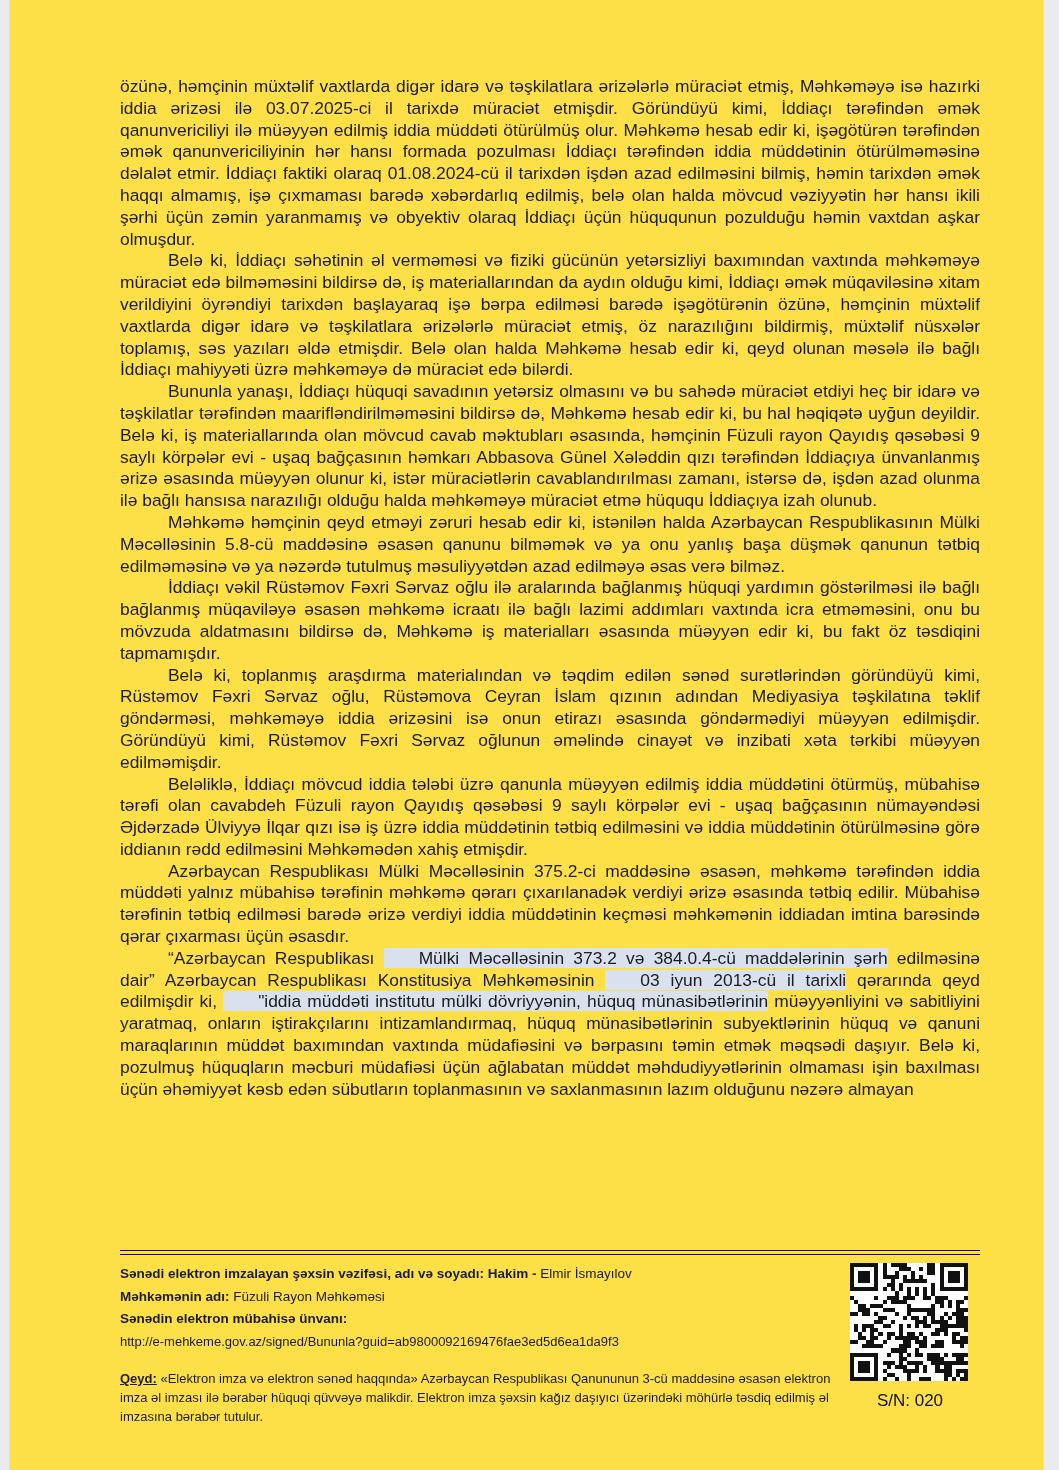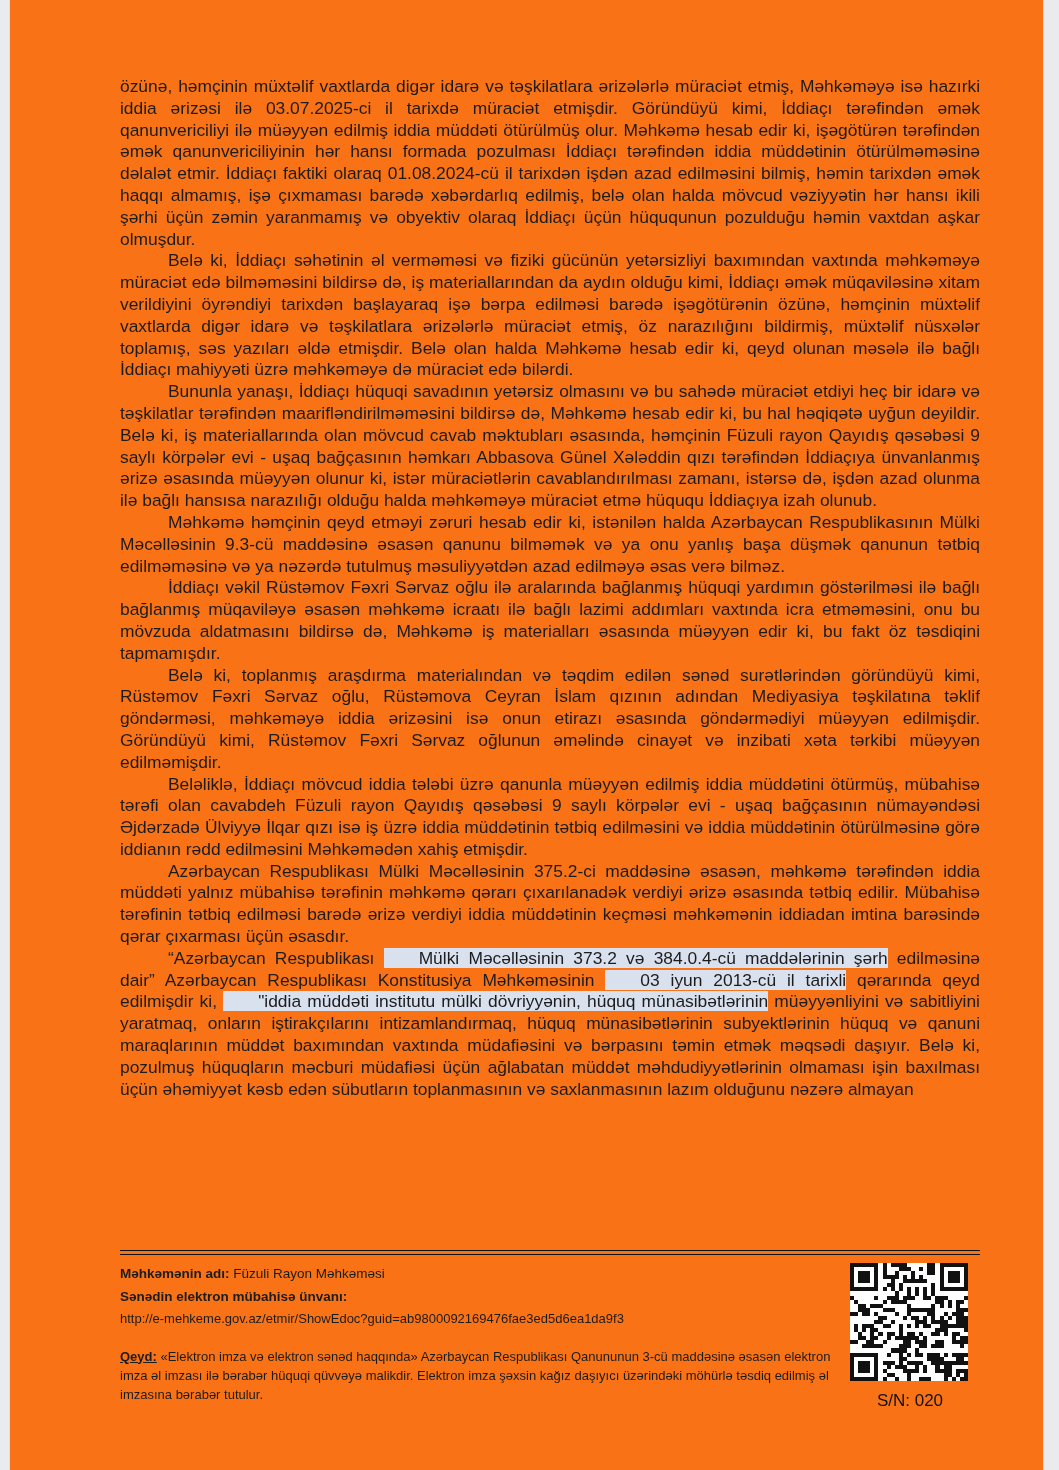--- a/index.html
+++ b/index.html
@@ -9,21 +9,21 @@
     background:#e9ebef;
     position:relative;
     overflow:hidden;
   }
   .canvas { position:absolute; inset:0; }
   .edge { position:absolute; top:0; bottom:0; background:#e9ebef; }
   .edge.left  { left:0;  width:10px; border-right:1px solid #dddfe4; }
   .edge.right { right:0; width:16px; border-left:1px solid #dddfe4; }
   .page {
     position:absolute; top:0; bottom:0; left:10px; width:1033px;
-    background:#f97316;
+    background:#fde047;
   }
   .content {
     position:absolute; top:76px; left:110px; width:860px;
     max-height:1168px; overflow:hidden;
     font-size:17.4px; line-height:21.8px; color:#1c1c1e;
     text-align:justify;
   }
   .para { text-indent:48px; }
   .para.no-indent { text-indent:0; }
   .hl { background:#d9e0ee;padding-left:35px; }
@@ -49,38 +49,42 @@
 <div class="canvas">
   <div class="edge left"></div>
   <div class="edge right"></div>
 
   <div class="page">
 
     <div class="content">
       <p class="para no-indent">özünə, həmçinin müxtəlif vaxtlarda digər idarə və təşkilatlara ərizələrlə müraciət etmiş, Məhkəməyə isə hazırki iddia ərizəsi ilə 03.07.2025-ci il tarixdə müraciət etmişdir. Göründüyü kimi, İddiaçı tərəfindən əmək qanunvericiliyi ilə müəyyən edilmiş iddia müddəti ötürülmüş olur. Məhkəmə hesab edir ki, işəgötürən tərəfindən əmək qanunvericiliyinin hər hansı formada pozulması İddiaçı tərəfindən iddia müddətinin ötürülməməsinə dəlalət etmir. İddiaçı faktiki olaraq 01.08.2024-cü il tarixdən işdən azad edilməsini bilmiş, həmin tarixdən əmək haqqı almamış, işə çıxmaması barədə xəbərdarlıq edilmiş, belə olan halda mövcud vəziyyətin hər hansı ikili şərhi üçün zəmin yaranmamış və obyektiv olaraq İddiaçı üçün hüququnun pozulduğu həmin vaxtdan aşkar olmuşdur.</p>
       <p class="para">Belə ki, İddiaçı səhətinin əl verməməsi və fiziki gücünün yetərsizliyi baxımından vaxtında məhkəməyə müraciət edə bilməməsini bildirsə də, iş materiallarından da aydın olduğu kimi, İddiaçı əmək müqaviləsinə xitam verildiyini öyrəndiyi tarixdən başlayaraq işə bərpa edilməsi barədə işəgötürənin özünə, həmçinin müxtəlif vaxtlarda digər idarə və təşkilatlara ərizələrlə müraciət etmiş, öz narazılığını bildirmiş, müxtəlif nüsxələr toplamış, səs yazıları əldə etmişdir. Belə olan halda Məhkəmə hesab edir ki, qeyd olunan məsələ ilə bağlı İddiaçı mahiyyəti üzrə məhkəməyə də müraciət edə bilərdi.</p>
       <p class="para">Bununla yanaşı, İddiaçı hüquqi savadının yetərsiz olmasını və bu sahədə müraciət etdiyi heç bir idarə və təşkilatlar tərəfindən maarifləndirilməməsini bildirsə də, Məhkəmə hesab edir ki, bu hal həqiqətə uyğun deyildir. Belə ki, iş materiallarında olan mövcud cavab məktubları əsasında, həmçinin Füzuli rayon Qayıdış qəsəbəsi 9 saylı körpələr evi - uşaq bağçasının həmkarı Abbasova Günel Xələddin qızı tərəfindən İddiaçıya ünvanlanmış ərizə əsasında müəyyən olunur ki, istər müraciətlərin cavablandırılması zamanı, istərsə də, işdən azad olunma ilə bağlı hansısa narazılığı olduğu halda məhkəməyə müraciət etmə hüququ İddiaçıya izah olunub.</p>
-      <p class="para">Məhkəmə həmçinin qeyd etməyi zəruri hesab edir ki, istənilən halda Azərbaycan Respublikasının Mülki Məcəlləsinin 9.3-cü maddəsinə əsasən qanunu bilməmək və ya onu yanlış başa düşmək qanunun tətbiq edilməməsinə və ya nəzərdə tutulmuş məsuliyyətdən azad edilməyə əsas verə bilməz.</p>
+      <p class="para">Məhkəmə həmçinin qeyd etməyi zəruri hesab edir ki, istənilən halda Azərbaycan Respublikasının Mülki Məcəlləsinin 5.8-cü maddəsinə əsasən qanunu bilməmək və ya onu yanlış başa düşmək qanunun tətbiq edilməməsinə və ya nəzərdə tutulmuş məsuliyyətdən azad edilməyə əsas verə bilməz.</p>
       <p class="para">İddiaçı vəkil Rüstəmov Fəxri Sərvaz oğlu ilə aralarında bağlanmış hüquqi yardımın göstərilməsi ilə bağlı bağlanmış müqaviləyə əsasən məhkəmə icraatı ilə bağlı lazimi addımları vaxtında icra etməməsini, onu bu mövzuda aldatmasını bildirsə də, Məhkəmə iş materialları əsasında müəyyən edir ki, bu fakt öz təsdiqini tapmamışdır.</p>
       <p class="para">Belə ki, toplanmış araşdırma materialından və təqdim edilən sənəd surətlərindən göründüyü kimi, Rüstəmov Fəxri Sərvaz oğlu, Rüstəmova Ceyran İslam qızının adından Mediyasiya təşkilatına təklif göndərməsi, məhkəməyə iddia ərizəsini isə onun etirazı əsasında göndərmədiyi müəyyən edilmişdir. Göründüyü kimi, Rüstəmov Fəxri Sərvaz oğlunun əməlində cinayət və inzibati xəta tərkibi müəyyən edilməmişdir.</p>
       <p class="para">Beləliklə, İddiaçı mövcud iddia tələbi üzrə qanunla müəyyən edilmiş iddia müddətini ötürmüş, mübahisə tərəfi olan cavabdeh Füzuli rayon Qayıdış qəsəbəsi 9 saylı körpələr evi - uşaq bağçasının nümayəndəsi Əjdərzadə Ülviyyə İlqar qızı isə iş üzrə iddia müddətinin tətbiq edilməsini və iddia müddətinin ötürülməsinə görə iddianın rədd edilməsini Məhkəmədən xahiş etmişdir.</p>
       <p class="para">Azərbaycan Respublikası Mülki Məcəlləsinin 375.2-ci maddəsinə əsasən, məhkəmə tərəfindən iddia müddəti yalnız mübahisə tərəfinin məhkəmə qərarı çıxarılanadək verdiyi ərizə əsasında tətbiq edilir. Mübahisə tərəfinin tətbiq edilməsi barədə ərizə verdiyi iddia müddətinin keçməsi məhkəmənin iddiadan imtina barəsində qərar çıxarması üçün əsasdır.</p>
       <p class="para"><span>“Azərbaycan Respublikası </span><span class="hl">Mülki Məcəlləsinin 373.2 və 384.0.4-cü maddələrinin şərh</span><span> edilməsinə dair” Azərbaycan Respublikası Konstitusiya Məhkəməsinin </span><span class="hl">03 iyun 2013-cü il tarixli</span><span> qərarında qeyd edilmişdir ki, </span><span class="hl">"iddia müddəti institutu mülki dövriyyənin, hüquq münasibətlərinin</span><span> müəyyənliyini və sabitliyini yaratmaq, onların iştirakçılarını intizamlandırmaq, hüquq münasibətlərinin subyektlərinin hüquq və qanuni maraqlarının  müddət baxımından vaxtında müdafiəsini və bərpasını təmin etmək məqsədi daşıyır. Belə ki, pozulmuş hüquqların məcburi müdafiəsi üçün ağlabatan müddət məhdudiyyətlərinin olmaması işin baxılması üçün əhəmiyyət kəsb edən sübutların toplanmasının və saxlanmasının lazım olduğunu nəzərə almayan</span></p>
     </div>
 
     <div class="footer">
       <div class="rule"></div>
       <div class="footer-grid">
         <div class="footer-left">
           <div class="frow">
+            <span class="b">Sənədi elektron imzalayan şəxsin vəzifəsi, adı və soyadı: Hakim -</span>
+            <span>Elmir İsmayılov</span>
+          </div>
+          <div class="frow">
             <span class="b">Məhkəmənin adı:</span>
             <span>Füzuli Rayon Məhkəməsi</span>
           </div>
           <div class="frow b">Sənədin elektron mübahisə ünvanı:</div>
-          <div class="frow url">http://e-mehkeme.gov.az/etmir/ShowEdoc?guid=ab9800092169476fae3ed5d6ea1da9f3</div>
+          <div class="frow url">http://e-mehkeme.gov.az/signed/Bununla?guid=ab9800092169476fae3ed5d6ea1da9f3</div>
           <div class="note">
             <span class="b u">Qeyd:</span>
             <span>«Elektron imza və elektron sənəd haqqında» Azərbaycan Respublikası Qanununun 3-cü maddəsinə əsasən elektron imza əl imzası ilə bərabər hüquqi qüvvəyə malikdir. Elektron imza şəxsin kağız daşıyıcı üzərindəki möhürlə təsdiq edilmiş əl imzasına bərabər tutulur.</span>
           </div>
         </div>
         <div class="footer-right">
           <svg class="qr" viewBox="0 0 29 29" shape-rendering="crispEdges" xmlns="http://www.w3.org/2000/svg">
               <rect x="0" y="0" width="1" height="1" fill="#111"></rect>
               <rect x="1" y="0" width="1" height="1" fill="#111"></rect>
               <rect x="2" y="0" width="1" height="1" fill="#111"></rect>

